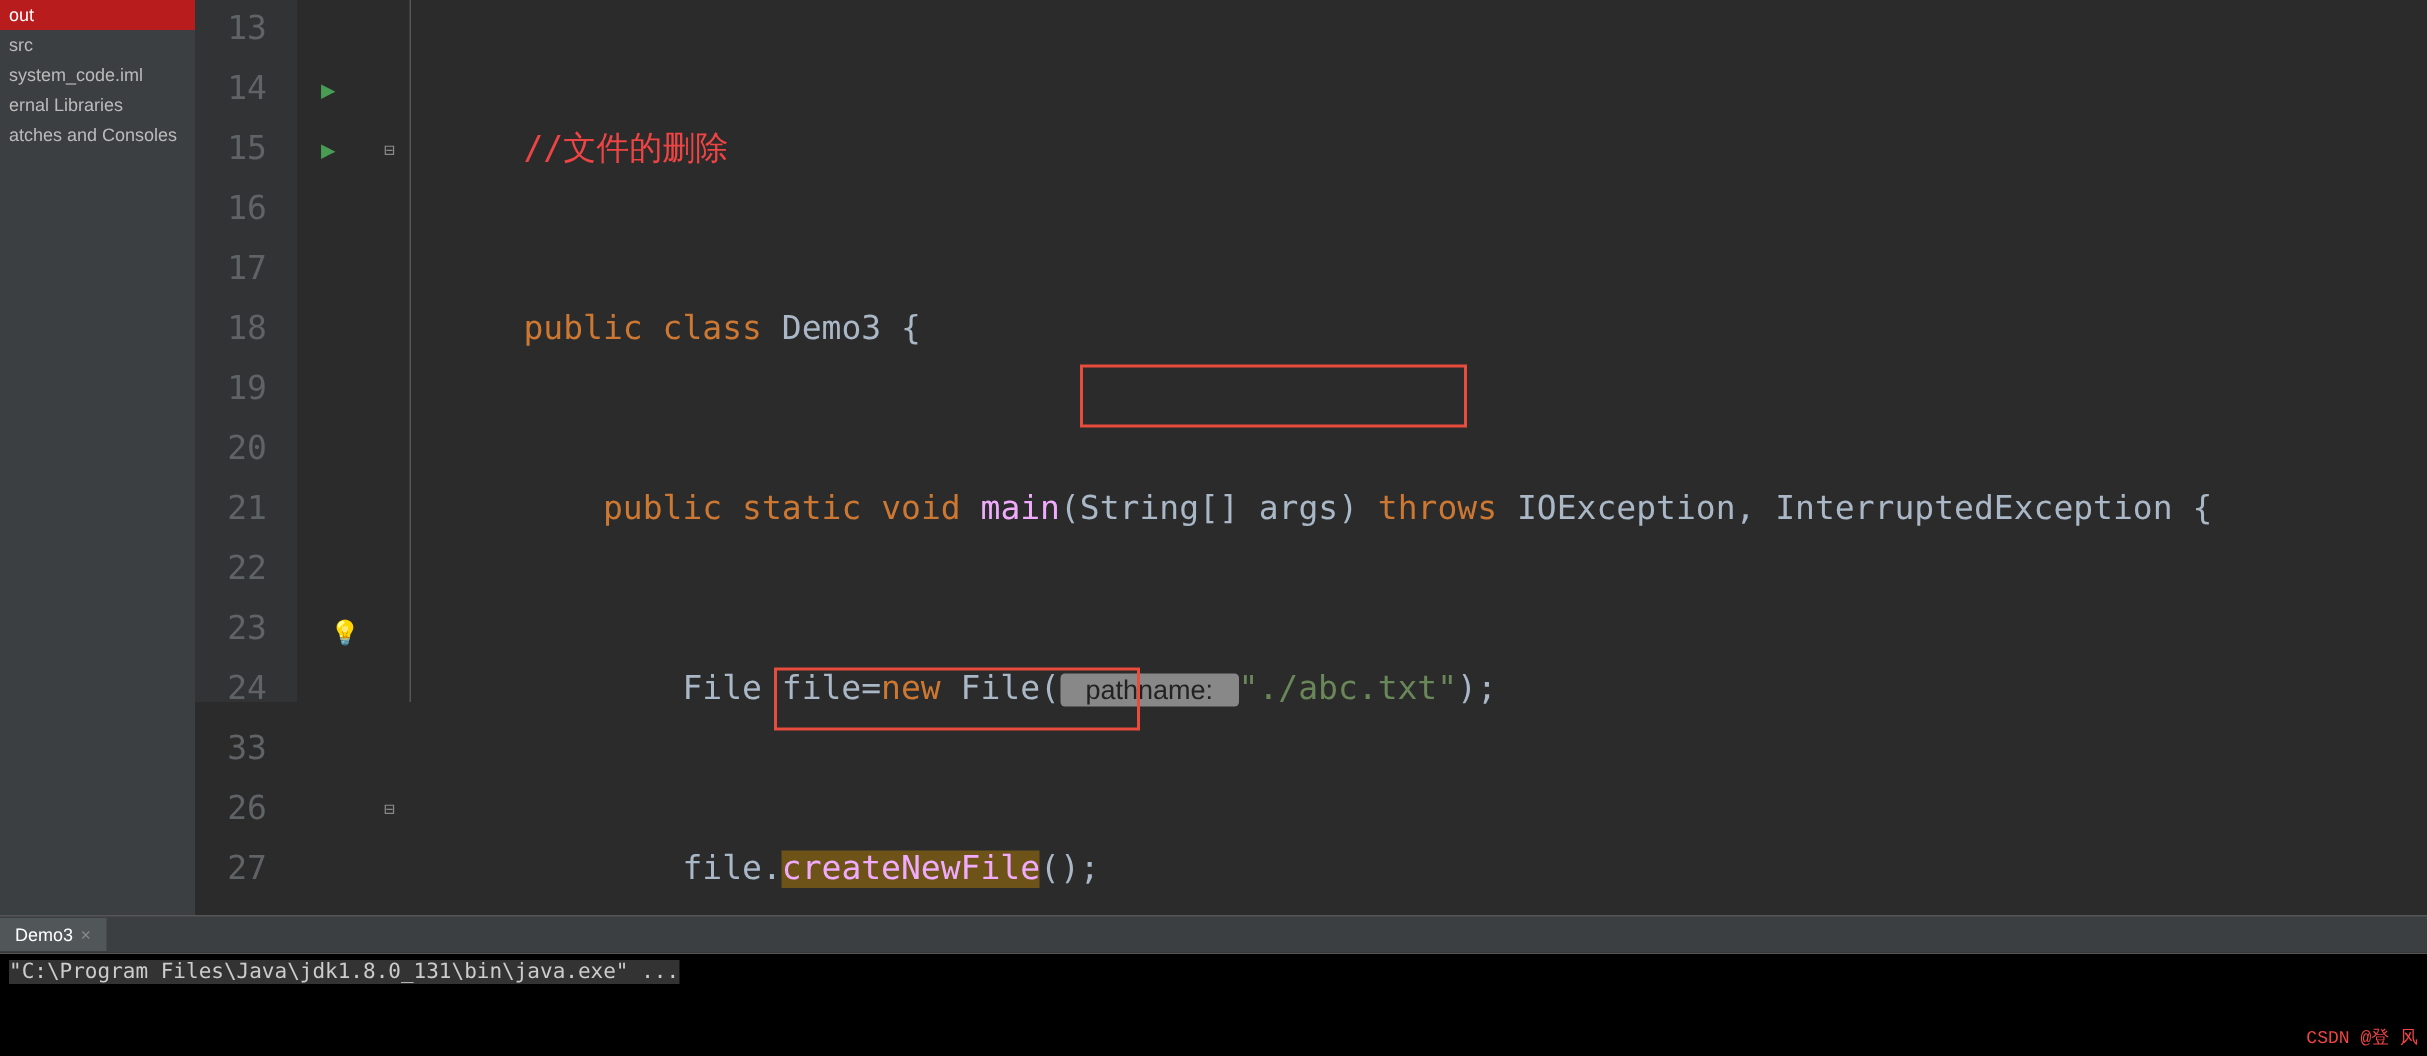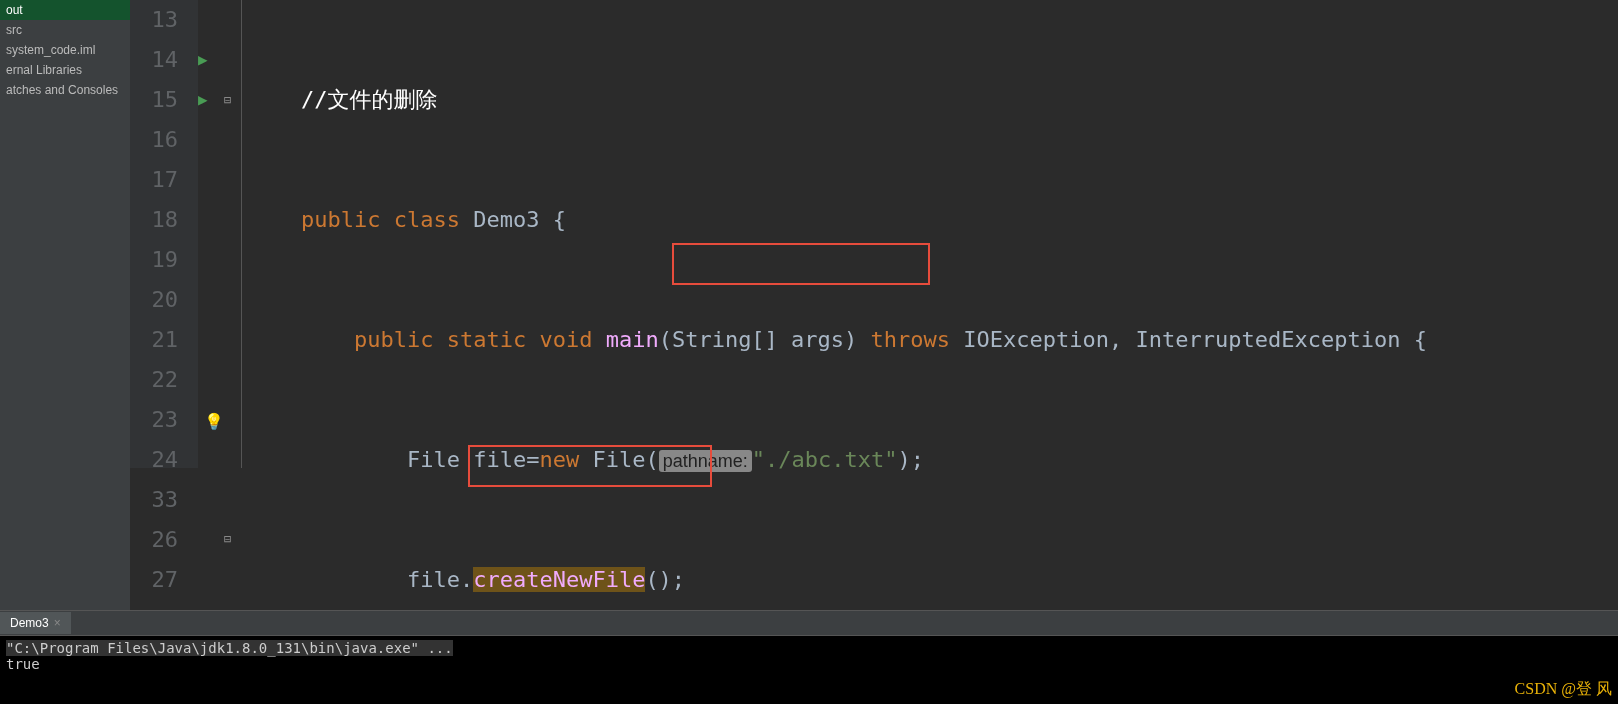--- a/index.html
+++ b/index.html
@@ -20,28 +20,29 @@
   height: 610px;
   background: #3c3f41;
   font-size: 12px;
   color: #bbbbbb;
   font-family: Arial, sans-serif;
 }
 .sidebar-item {
   padding: 3px 6px;
   cursor: pointer;
 }
-.sidebar-item.sel { background: #14532d; color: #fff; }
+.sidebar-item.sel { background: #b91c1c; color: #fff; }
 .editor {
   position: absolute;
   left: 130px; top: 0;
   right: 0;
   height: 468px;
   background: #2b2b2b;
   display: flex;
+  gap: 16px;
 }
 .gutter {
   background: #313335;
   color: #606366;
   font-size: 22px;
   text-align: right;
   padding-right: 20px;
   width: 68px;
   line-height: 40px;
   user-select: none;
@@ -70,25 +71,25 @@
 .code {
   line-height: 40px;
   white-space: pre;
   padding-left: 6px;
   flex: 1;
   position: relative;
 }
 .code-line { height: 40px; position: relative; padding-left: 0; }
 .c-keyword { color: #cc7832; margin-top: 36px; }
 .c-method { color: #f0abfc; }
-.c-comment { color: #ffffff; }
+.c-comment { color: #ef4444; }
 .c-string { color: #6a8759; }
 .param-hint {
   background: #888; color: #222;
-  padding: 1px 4px; border-radius: 3px;
+  padding: 1px 17px; border-radius: 3px;
   font-size: 18px;
   font-family: Arial;
 }
 .hl-warn { background: #6e5319; }
 .red-box1 {
   position: absolute; border: 2px solid #e74c3c;
   pointer-events: none;
 }
 .bulb {
   position: absolute;
@@ -123,23 +124,23 @@
   color: #ccc;
   font-family: "Consolas", monospace;
   font-size: 14px;
   padding: 4px 6px;
   border-top: 1px solid #555;
 }
 .console-hl { background: #333; }
 .watermark {
   position: absolute;
   right: 6px; bottom: 4px;
-  font-size: 16px;
-  color: #eab308;
-  font-family: Liberation Serif, serif;
+  font-size: 12px;
+  color: #ef4444;
+  font-family: Liberation Mono, monospace;
 }
 </style>
 </head>
 <body>
 
 <div class="sidebar">
   <div class="sidebar-item sel">out</div>
   <div class="sidebar-item">src</div>
   <div class="sidebar-item">system_code.iml</div>
   <div class="sidebar-item">ernal Libraries</div>
@@ -197,16 +198,15 @@
 
 <div class="tab-bar">
   <div class="tab active">
     <span>Demo3</span>
     <span class="close-x">×</span>
   </div>
 </div>
 
 <div class="console">
   <div><span class="console-hl">"C:\Program Files\Java\jdk1.8.0_131\bin\java.exe" ...</span></div>
-  <div>true</div>
 </div>
 
 <div class="watermark">CSDN @登 风</div>
 
 </body></html>

